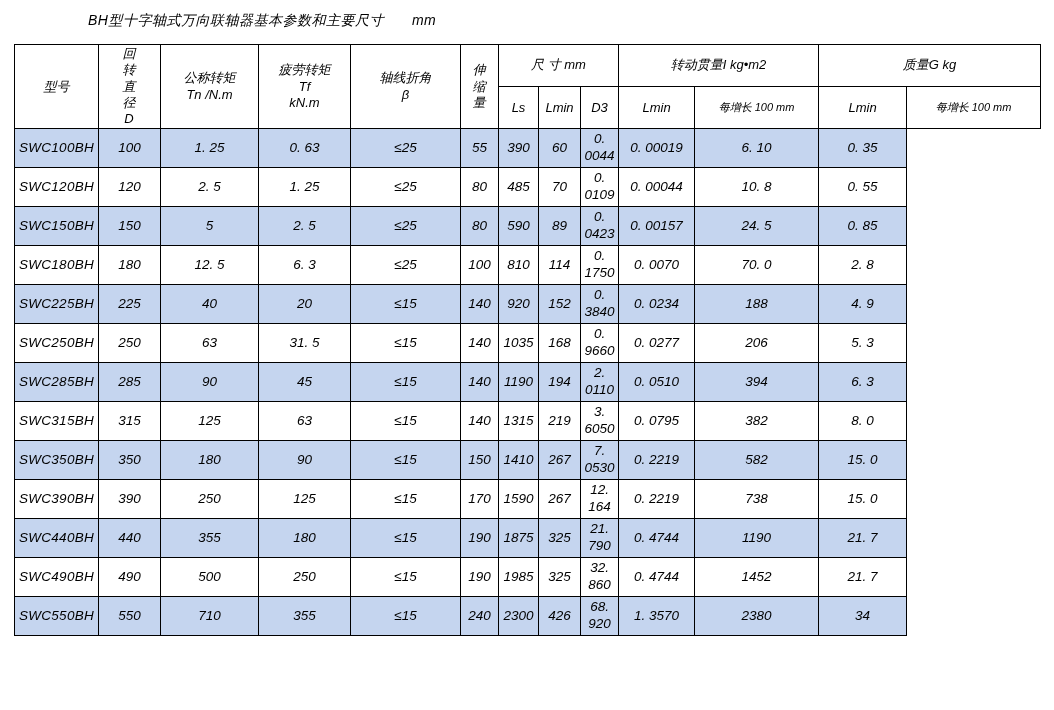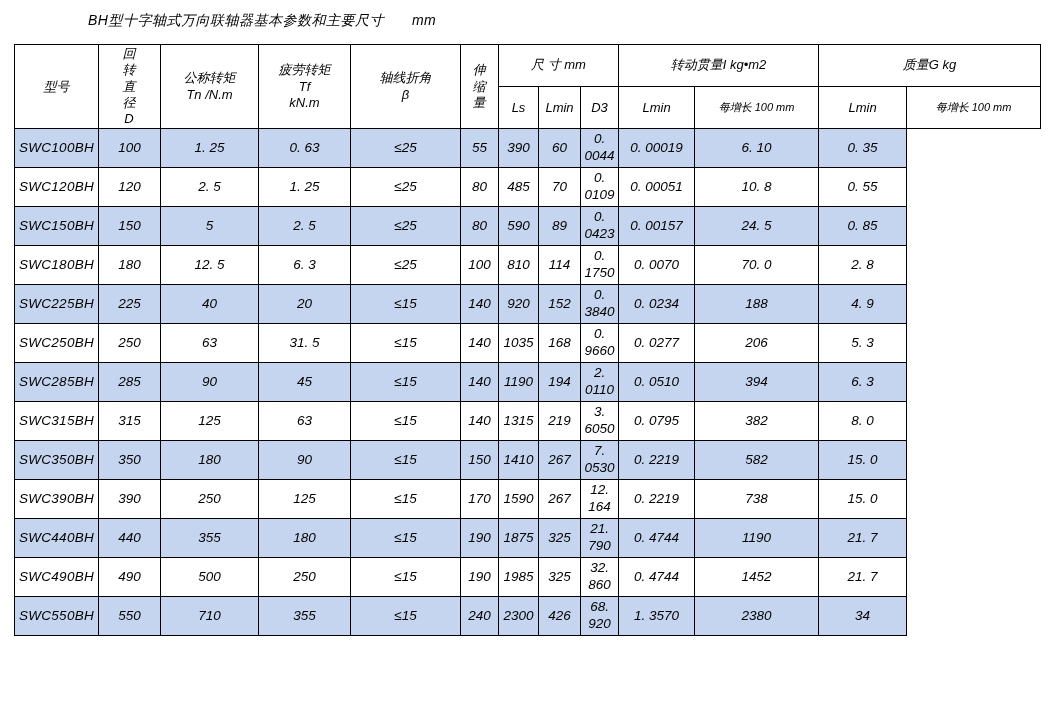--- a/index.html
+++ b/index.html
@@ -167,21 +167,21 @@
         <tr class="plain">
           <td class="model">SWC120BH</td>
           <td>120</td>
           <td>2. 5</td>
           <td>1. 25</td>
           <td>≤25</td>
           <td>80</td>
           <td>485</td>
           <td>70</td>
           <td>0. 0109</td>
-          <td>0. 00051</td>
+          <td>0. 00044</td>
           <td>10. 8</td>
           <td>0. 55</td>
         </tr>
         <tr class="alt">
           <td class="model">SWC150BH</td>
           <td>150</td>
           <td>5</td>
           <td>2. 5</td>
           <td>≤25</td>
           <td>80</td>

